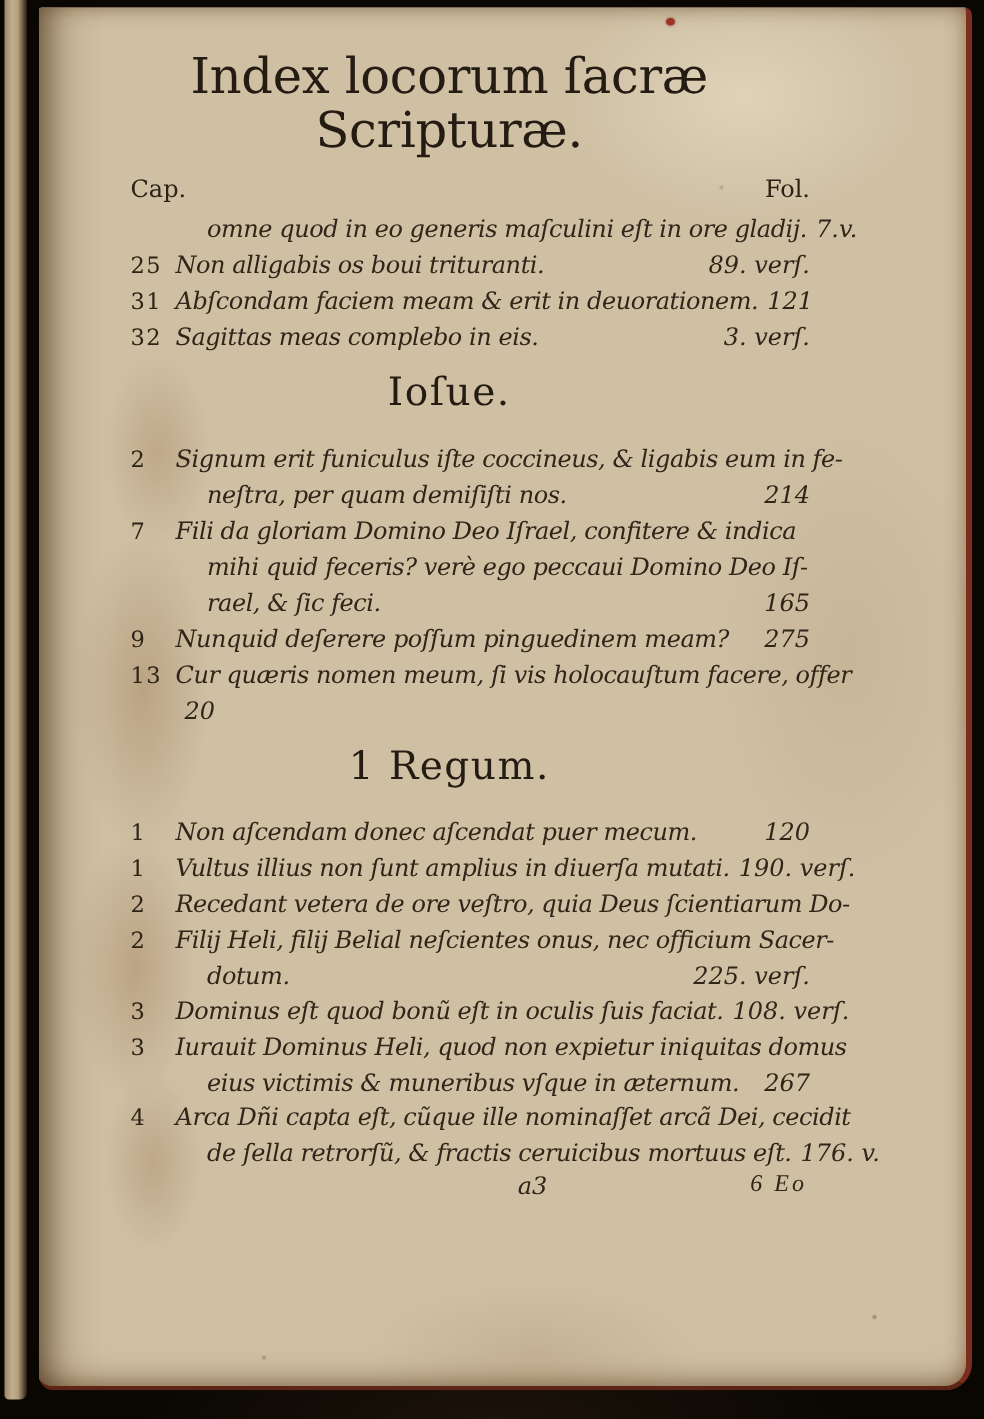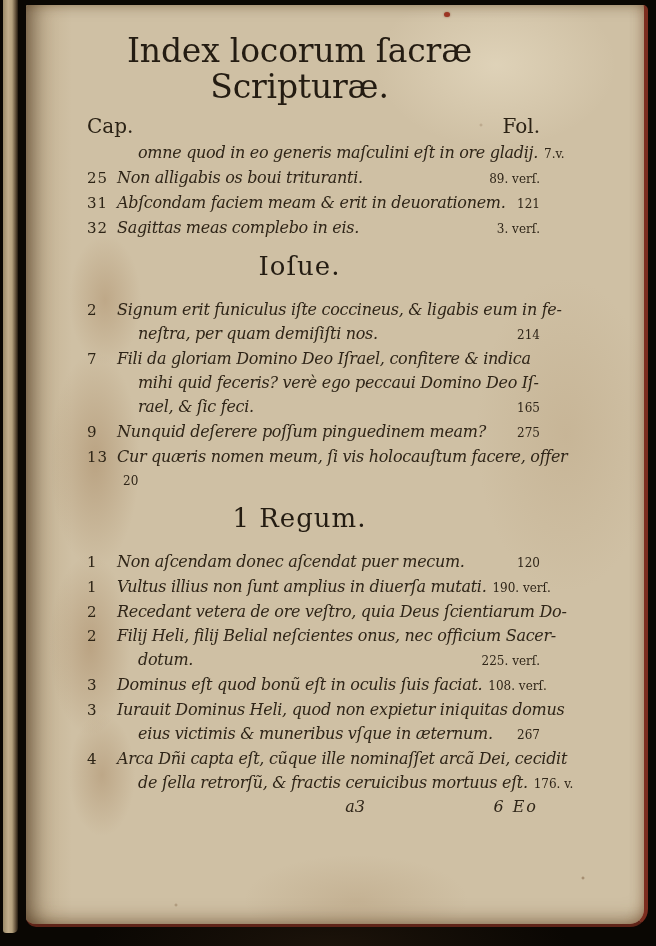--- a/index.html
+++ b/index.html
@@ -49,44 +49,44 @@
   .content{
     position:absolute;left:61px;top:28px;width:453px;color:#2f2518;
   }
   .title{
     margin:0;padding-right:28px;text-align:center;
     font-size:33px;font-weight:normal;letter-spacing:-0.2px;line-height:36px;
     color:#241c12;
   }
   .capfol{
     display:flex;justify-content:space-between;
-    margin-top:8px;font-size:20px;line-height:26px;color:#2b2215;text-align:right;
+    margin-top:8px;font-size:16px;line-height:26px;color:#2b2215;text-align:right;
   }
   .sections{margin-top:2px;}
   .heading{
     margin:8px 0 15px;padding-right:28px;text-align:center;
     font-size:26px;font-weight:normal;letter-spacing:1px;line-height:34px;
     color:#241c12;
   }
   .row{display:flex;align-items:baseline;line-height:24px;}
   .sec-3 .row{line-height:23px;}
   .cap{
     flex:0 0 30px;font-size:15px;font-style:normal;color:#2d2416;letter-spacing:1px;
   }
   .txt{
     flex:1 1 auto;font-style:italic;font-size:16px;letter-spacing:-0.3px;
     white-space:nowrap;overflow:visible;
   }
   .txt.cont{padding-left:21px;}
   .fol{
-    flex:0 0 auto;font-size:12px;margin-left:6px;white-space:nowrap;
+    flex:0 0 auto;font-style:italic;font-size:16px;margin-left:6px;white-space:nowrap;
   }
   .footer{position:relative;height:24px;margin-top:1px;font-style:italic;font-size:16px;text-align:right;}
   .sig{position:absolute;left:57%;}
-  .catch{position:absolute;right:2px;letter-spacing:2px;}
+  .catch{position:absolute;right:2px;letter-spacing:2px;font-family:Liberation Serif, serif;}
 </style>
 </head>
 <body>
 
 <div class="scene">
   <div class="neighbor"></div>
   <div class="page">
     <div class="speck"></div>
     <div class="content">
       <h1 class="title">Index locorum ſacræ Scripturæ.</h1>

